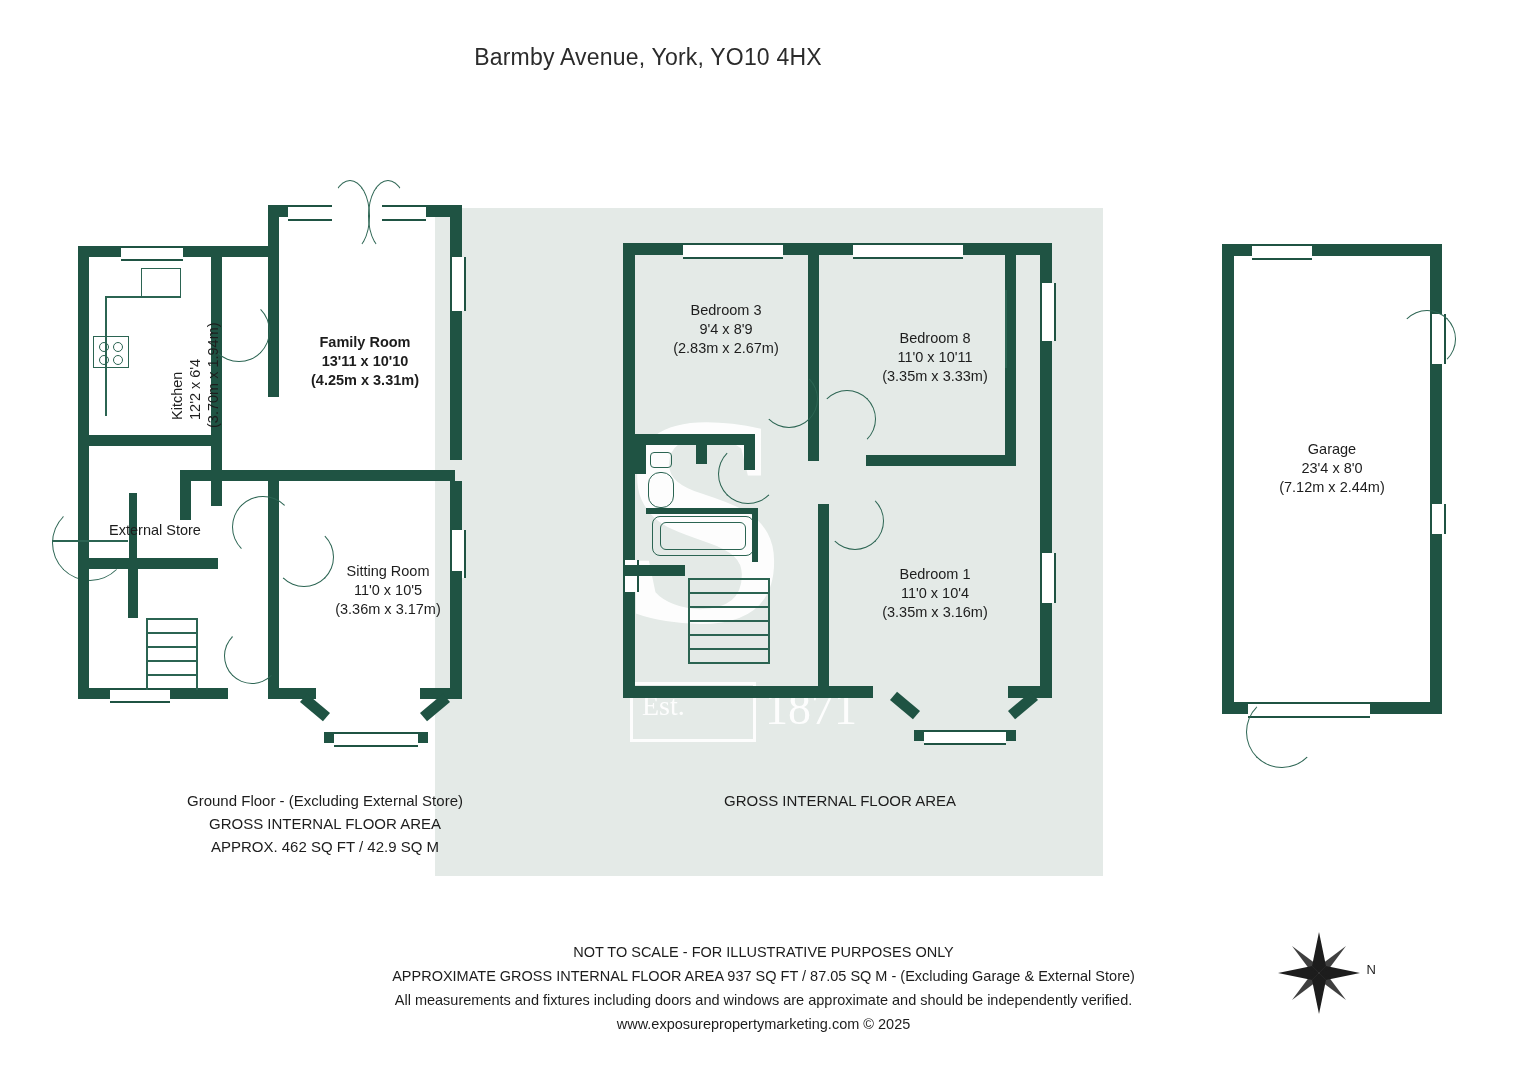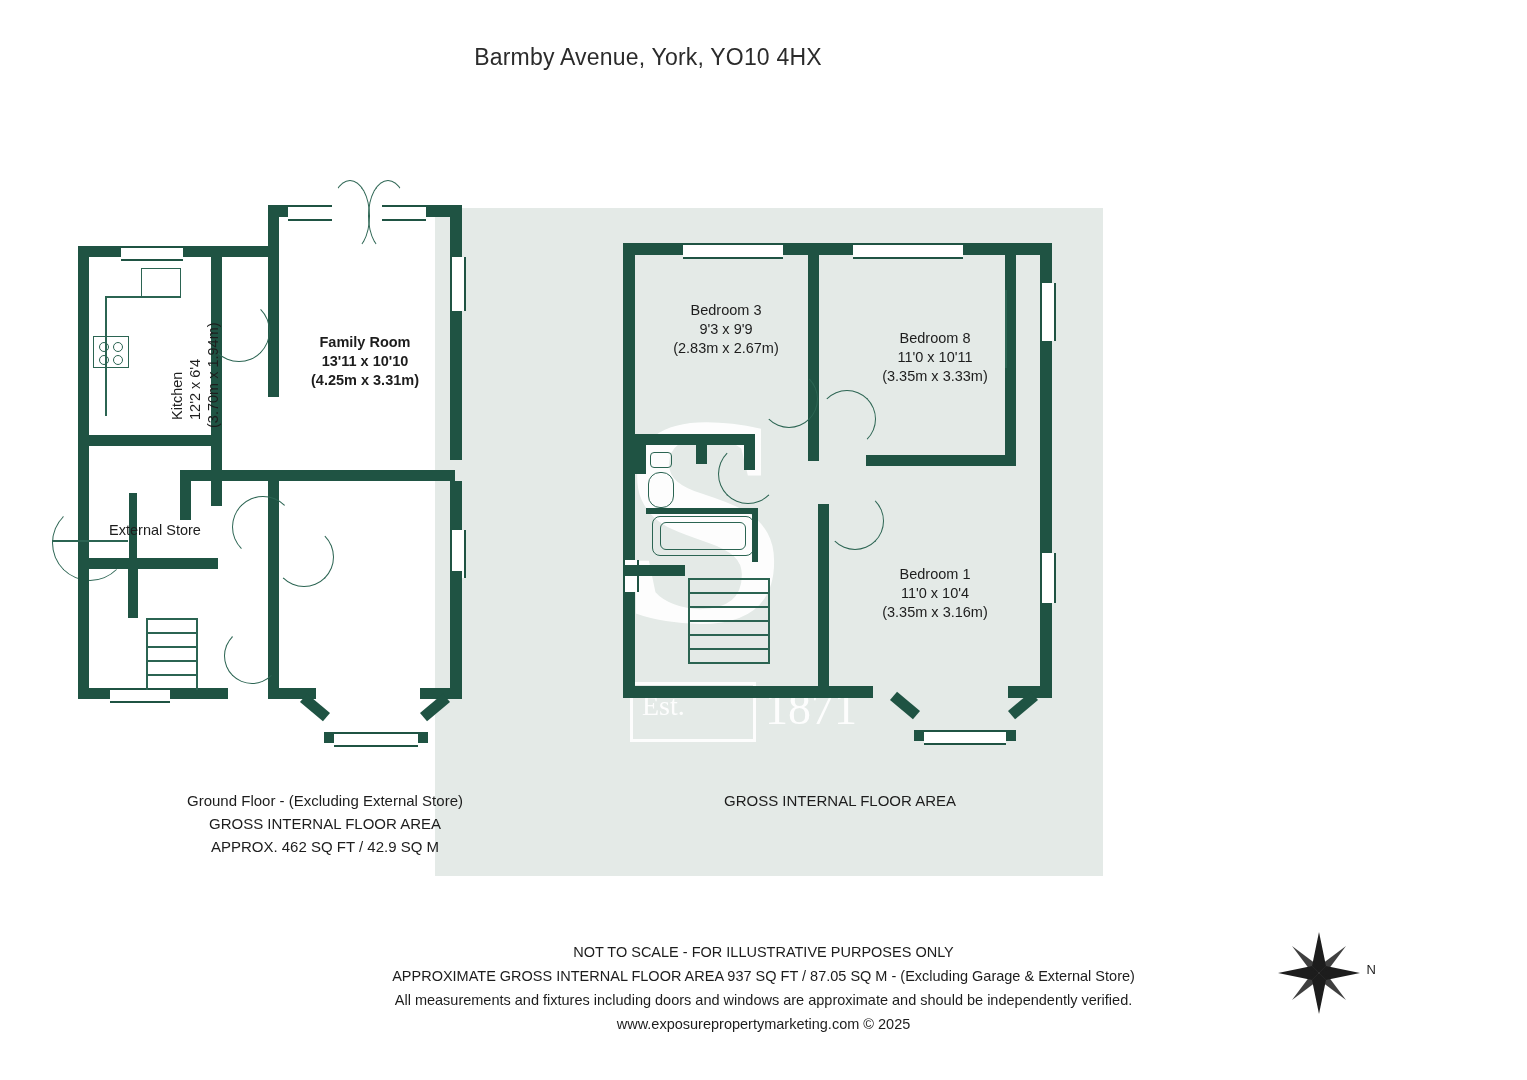--- a/index.html
+++ b/index.html
@@ -166,20 +166,25 @@
     <div class="rl vert" style="left:204px;top:428px;">
       <span>(3.70m x 1.94m)</span>
     </div>
 
     <div class="rl" style="left:255px;top:333px;width:220px;font-weight:bold;">
       <span class="n">Family Room</span>
       <span class="n">13'11 x 10'10</span>
       <span class="n">(4.25m x 3.31m)</span>
     </div>
 
+    <div class="rl" style="left:278px;top:562px;width:220px;">
+      <span class="n">Sitting Room</span>
+      <span class="n">11'0 x 10'5</span>
+      <span class="n">(3.36m x 3.17m)</span>
+    </div>
 
     <div class="rl" style="left:75px;top:521px;width:160px;">
       <span class="n">External Store</span>
     </div>
 
     <div class="foot" style="left:90px;top:789px;width:470px;">
       <div>Ground Floor - (Excluding External Store)</div>
       <div>GROSS INTERNAL FLOOR AREA</div>
       <div>APPROX. 462 SQ FT / 42.9 SQ M</div>
     </div>
@@ -240,41 +245,62 @@
 
     <div class="thin" style="left:1005px;top:290px;width:1.5px;height:78px;background:#2b6452;"></div>
 
     <div class="door-arc" style="left:760px;top:370px;width:56px;height:56px;border-color:#2b6452;border-top-color:transparent;border-left-color:transparent;"></div>
     <div class="door-arc" style="left:818px;top:390px;width:56px;height:56px;border-color:#2b6452;border-bottom-color:transparent;border-left-color:transparent;"></div>
     <div class="door-arc" style="left:718px;top:444px;width:58px;height:58px;border-color:#2b6452;border-top-color:transparent;border-right-color:transparent;"></div>
     <div class="door-arc" style="left:826px;top:492px;width:56px;height:56px;border-color:#2b6452;border-top-color:transparent;border-left-color:transparent;"></div>
 
     <div class="rl" style="left:636px;top:301px;width:180px;">
       <span class="n">Bedroom 3</span>
-      <span class="n">9'3 x 9'9</span>
+      <span class="n">9'4 x 8'9</span>
       <span class="n">(2.83m x 2.67m)</span>
     </div>
 
     <div class="rl" style="left:840px;top:329px;width:190px;">
       <span class="n">Bedroom 8</span>
       <span class="n">11'0 x 10'11</span>
       <span class="n">(3.35m x 3.33m)</span>
     </div>
 
     <div class="rl" style="left:840px;top:565px;width:190px;">
       <span class="n">Bedroom 1</span>
       <span class="n">11'0 x 10'4</span>
       <span class="n">(3.35m x 3.16m)</span>
     </div>
 
     <div class="foot" style="left:640px;top:789px;width:400px;">
       <div>GROSS INTERNAL FLOOR AREA</div>
     </div>
   </div>
 
+  <div class="abs" style="left:1180px;top:200px;width:300px;height:580px;">
+    <div class="w" style="left:42px;top:44px;width:220px;height:12px;"></div>
+    <div class="win" style="left:72px;top:44px;width:60px;height:12px;"></div>
+    <div class="w" style="left:42px;top:44px;width:12px;height:470px;"></div>
+    <div class="w" style="left:250px;top:44px;width:12px;height:70px;"></div>
+    <div class="winv" style="left:250px;top:114px;width:12px;height:50px;"></div>
+    <div class="w" style="left:250px;top:164px;width:12px;height:140px;"></div>
+    <div class="winv" style="left:250px;top:304px;width:12px;height:30px;"></div>
+    <div class="w" style="left:250px;top:334px;width:12px;height:180px;"></div>
+    <div class="w" style="left:42px;top:502px;width:26px;height:12px;"></div>
+    <div class="win" style="left:68px;top:502px;width:122px;height:12px;"></div>
+    <div class="w" style="left:190px;top:502px;width:72px;height:12px;"></div>
+    <div class="door-arc" style="left:218px;top:110px;width:56px;height:56px;border-color:#2b6452;border-bottom-color:transparent;border-left-color:transparent;"></div>
+    <div class="door-arc" style="left:66px;top:496px;width:70px;height:70px;border-color:#2b6452;border-top-color:transparent;border-right-color:transparent;"></div>
+
+    <div class="rl" style="left:52px;top:240px;width:200px;">
+      <span class="n">Garage</span>
+      <span class="n">23'4 x 8'0</span>
+      <span class="n">(7.12m x 2.44m)</span>
+    </div>
+  </div>
 
   <div class="abs" id="bottom">
     <div>NOT TO SCALE - FOR ILLUSTRATIVE PURPOSES ONLY</div>
     <div>APPROXIMATE GROSS INTERNAL FLOOR AREA 937 SQ FT / 87.05 SQ M - (Excluding Garage &amp; External Store)</div>
     <div>All measurements and fixtures including doors and windows are approximate and should be independently verified.</div>
     <div>www.exposurepropertymarketing.com © 2025</div>
   </div>
 
   <div class="abs" id="compass">
     <svg width="86" height="86" viewBox="0 0 86 86">

